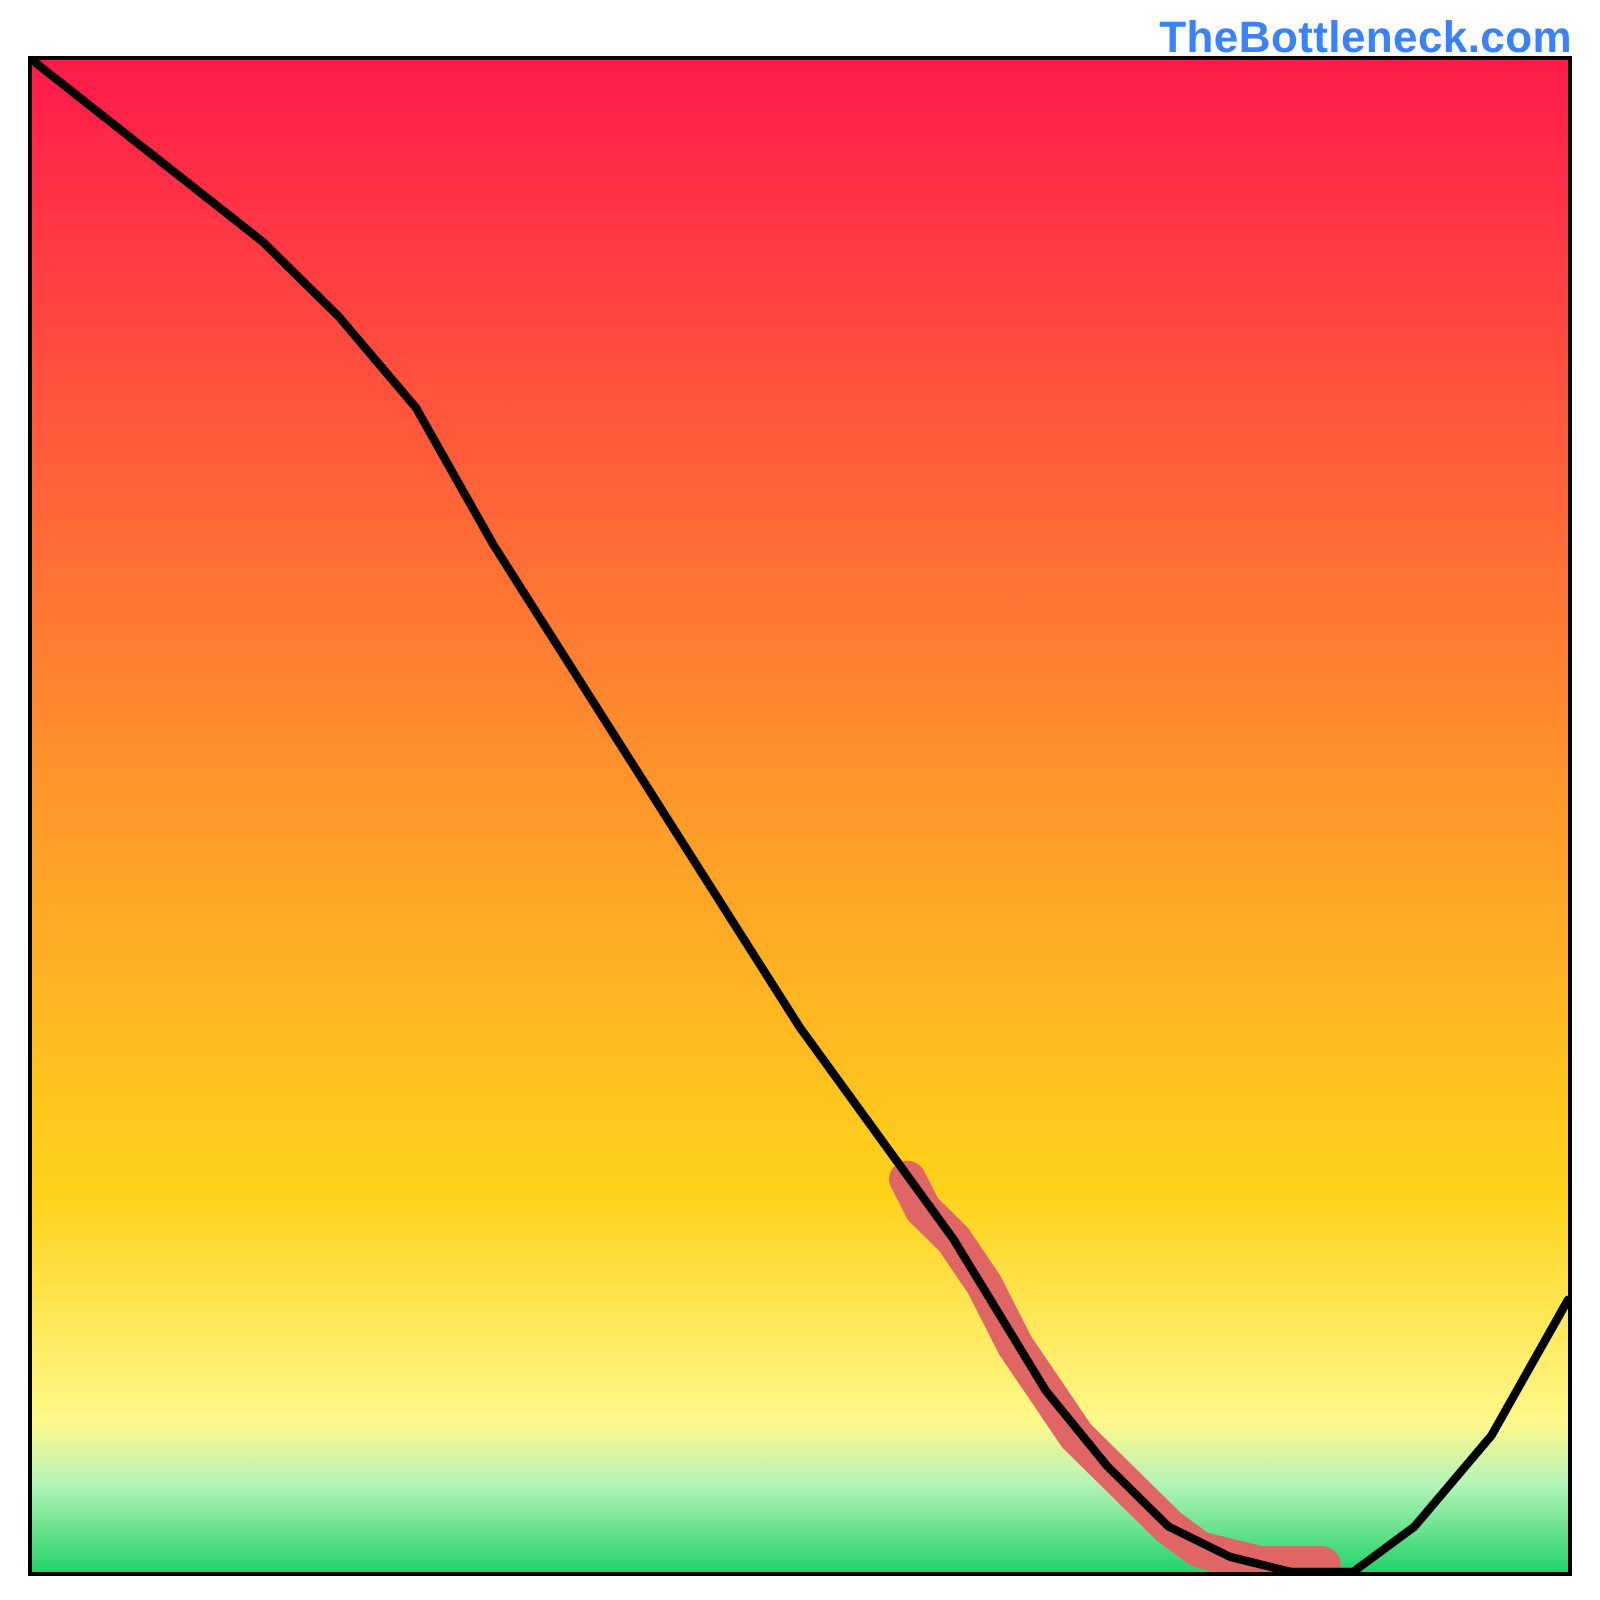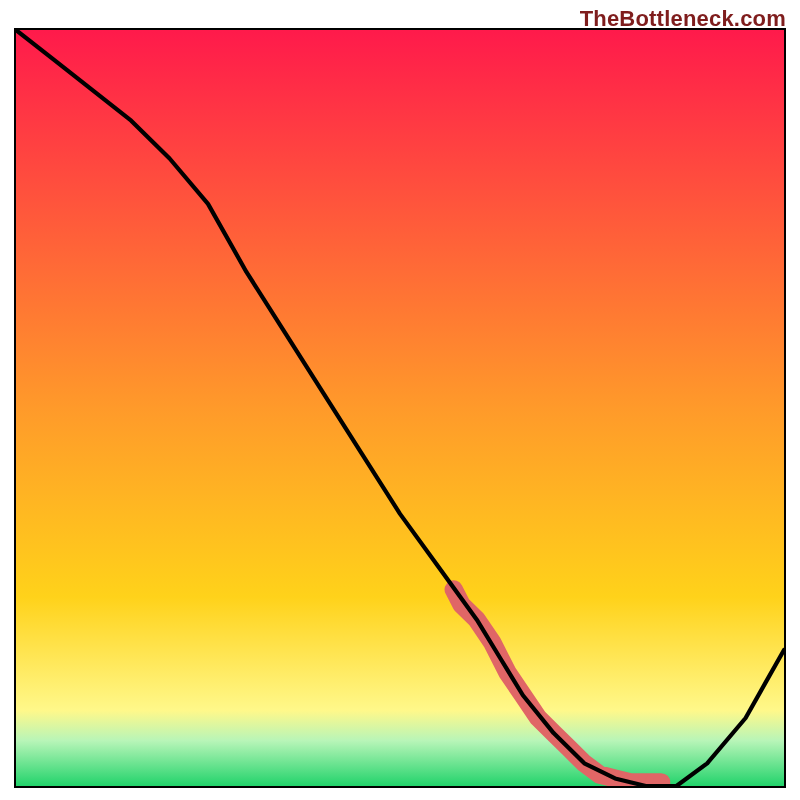--- a/index.html
+++ b/index.html
@@ -15,21 +15,21 @@
     position: relative;
     width: 800px;
     height: 800px;
   }
   .watermark {
     position: absolute;
     top: 6px;
     right: 14px;
     font-size: 22px;
     font-weight: 600;
-    color: #7f1d1d;
+    color: #3b82f6;
     letter-spacing: 0.2px;
     z-index: 3;
   }
   .plot-area {
     position: absolute;
     left: 14px;
     top: 28px;
     width: 772px;
     height: 760px;
     border: 2px solid #000000;

